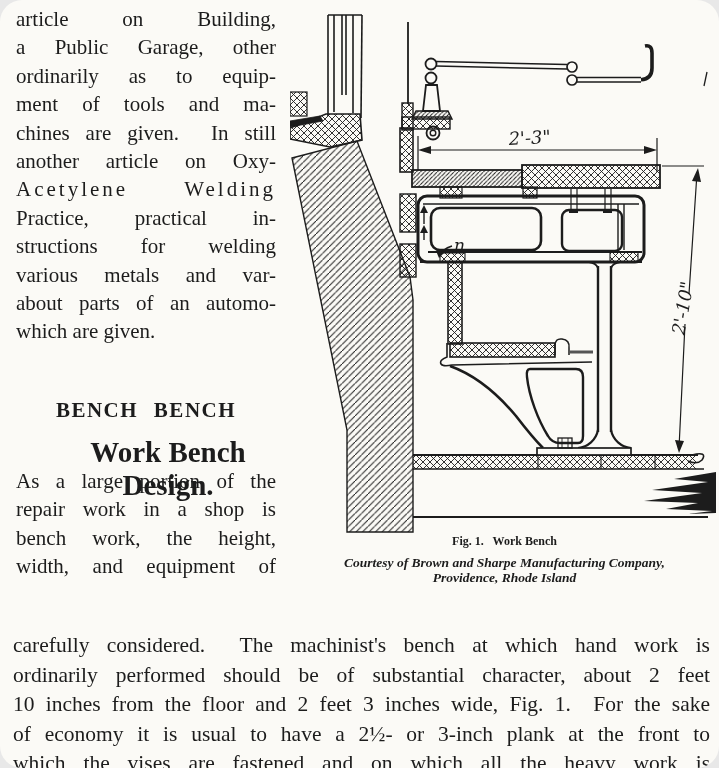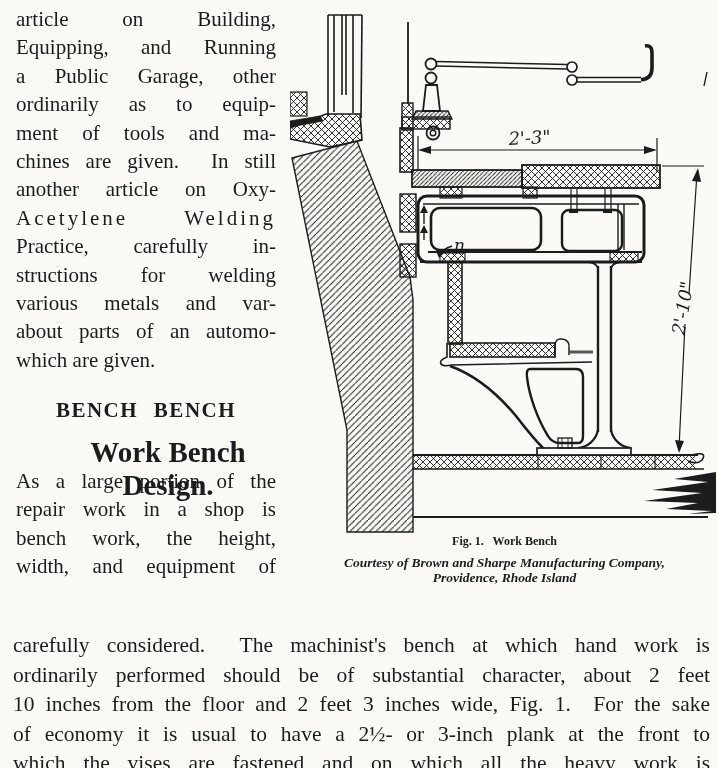--- a/index.html
+++ b/index.html
@@ -3,20 +3,21 @@
 <meta charset="utf-8">
 <style>
   html,body{margin:0;padding:0;background:#e8e8e8;}
   #page{
     position:relative;
     width:719px;height:768px;
     background:#fbfaf6;
     color:#1c1c1c;
     font-family:"Liberation Serif","DejaVu Serif",serif;
     overflow:hidden;
+    border-radius:22px;
   }
   .abs{position:absolute;}
   
   #left-lines{left:16px;top:5px;width:260px;}
   #body-lines{left:16px;top:467px;width:260px;}
   .jline{
     font-size:21px;
     height:28.4px;line-height:28.4px;
     text-align:justify;text-align-last:justify;
     white-space:normal;overflow:visible;
@@ -49,28 +50,27 @@
   #drawing{left:290px;top:0;}
   svg text{font-family:"DejaVu Serif","Liberation Serif",serif;}
 </style>
 </head>
 <body>
 
 <div id="page">
 
   <div class="abs" id="left-lines">
     <div class="jline">article on Building,</div>
-    <div class="jline">Equipping, and Running</div>
     <div class="jline">a Public Garage, other</div>
     <div class="jline">ordinarily as to equip-</div>
     <div class="jline">ment of tools and ma-</div>
     <div class="jline">chines are given.&nbsp; In still</div>
     <div class="jline">another article on Oxy-</div>
     <div class="jline tracked">Acetylene Welding</div>
-    <div class="jline">Practice, carefully in-</div>
+    <div class="jline">Practice, practical in-</div>
     <div class="jline">structions for welding</div>
     <div class="jline">various metals and var-</div>
     <div class="jline">about parts of an automo-</div>
     <div class="jline lastline">which are given.</div>
   </div>
 
   <div class="abs" id="heading">BENCH BENCH</div>
   <div class="abs" id="subheading">Work Bench Design.</div>
 
   <div class="abs" id="body-lines">

